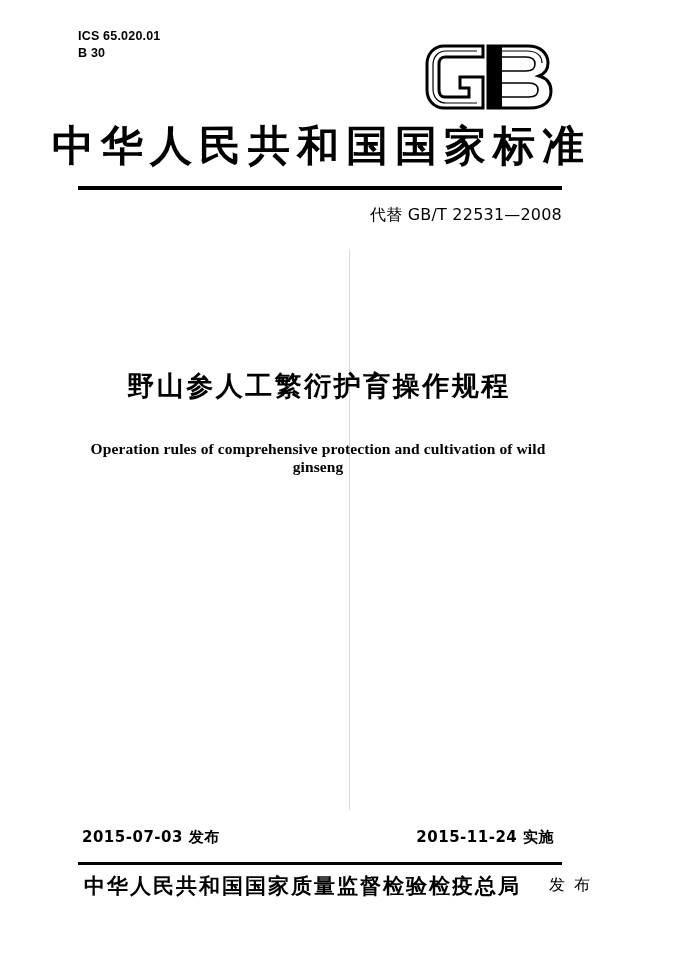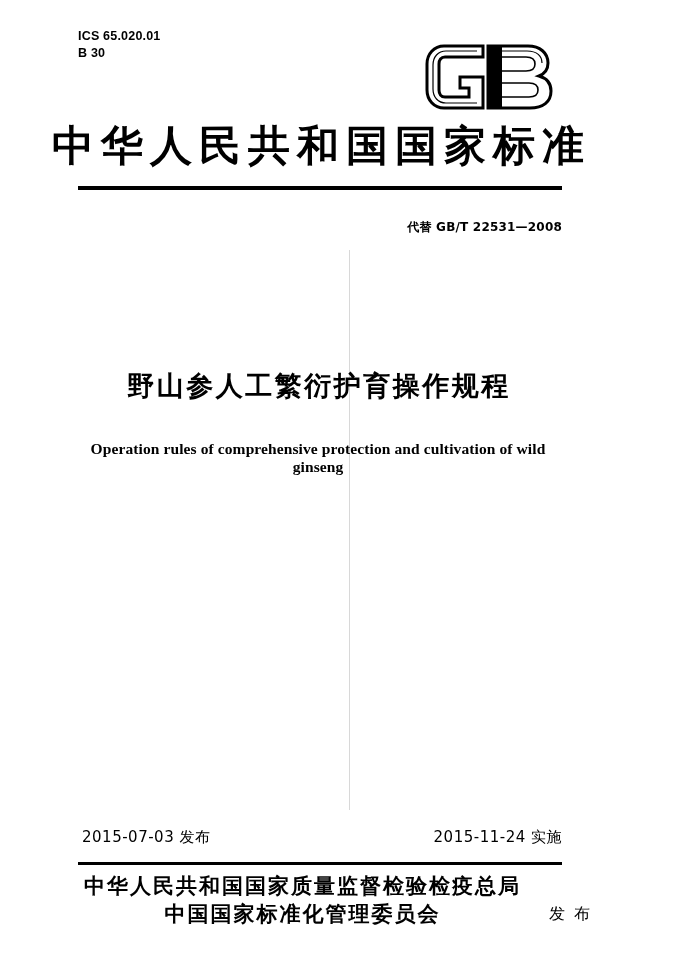--- a/index.html
+++ b/index.html
@@ -75,24 +75,24 @@
     text-align: right;
   }
   .std-no .main {
     font-family: "Liberation Sans", sans-serif;
     font-weight: bold;
     font-size: 20px;
     letter-spacing: 0.5px;
     white-space: nowrap;
   }
   .std-no .sub {
-    margin-top: 17px;
-    font-family: "DejaVu Sans", "Liberation Sans", sans-serif;
-    font-size: 12px;
-    font-weight: bold;
+    margin-top: 3px;
+    font-family: "DejaVu Sans", "Liberation Sans", sans-serif;
+    font-size: 16px;
+    font-weight: normal;
     letter-spacing: 0.2px;
     white-space: nowrap;
   }
 
   
   .fold {
     position: absolute;
     left: 349px;
     top: 250px;
     width: 1px;
@@ -124,27 +124,27 @@
     font-family: "Liberation Serif", "DejaVu Serif", serif;
     font-weight: bold;
     font-size: 15.5px;
     letter-spacing: 0.1px;
   }
 
   
   .dates {
     position: absolute;
     left: 82px;
-    right: 74px;
+    right: 82px;
     top: 828px;
     display: flex;
     justify-content: space-between;
     align-items: flex-end;
     font-family: "DejaVu Sans", "Liberation Sans", sans-serif;
-    font-weight: normal;
+    font-weight: bold;
     font-size: 15px;
     letter-spacing: 0.5px;
   }
   .dates .date-label { white-space: nowrap; }
 
   
   .rule-bottom {
     position: absolute;
     left: 78px;
     right: 74px;
@@ -231,18 +231,17 @@
   <div class="dates">
     <div class="date-label">2015-07-03 发布</div>
     <div class="date-label">2015-11-24 实施</div>
   </div>
 
   <div class="rule-bottom"></div>
 
   <div class="issuer">
     <div class="issuer-names">
       <div>中华人民共和国国家质量监督检验检疫总局</div>
-      <div>中国国家标准化管理委员会</div>
     </div>
     <div class="issuer-publish">发 布</div>
   </div>
 
 </div>
 
 </body></html>

